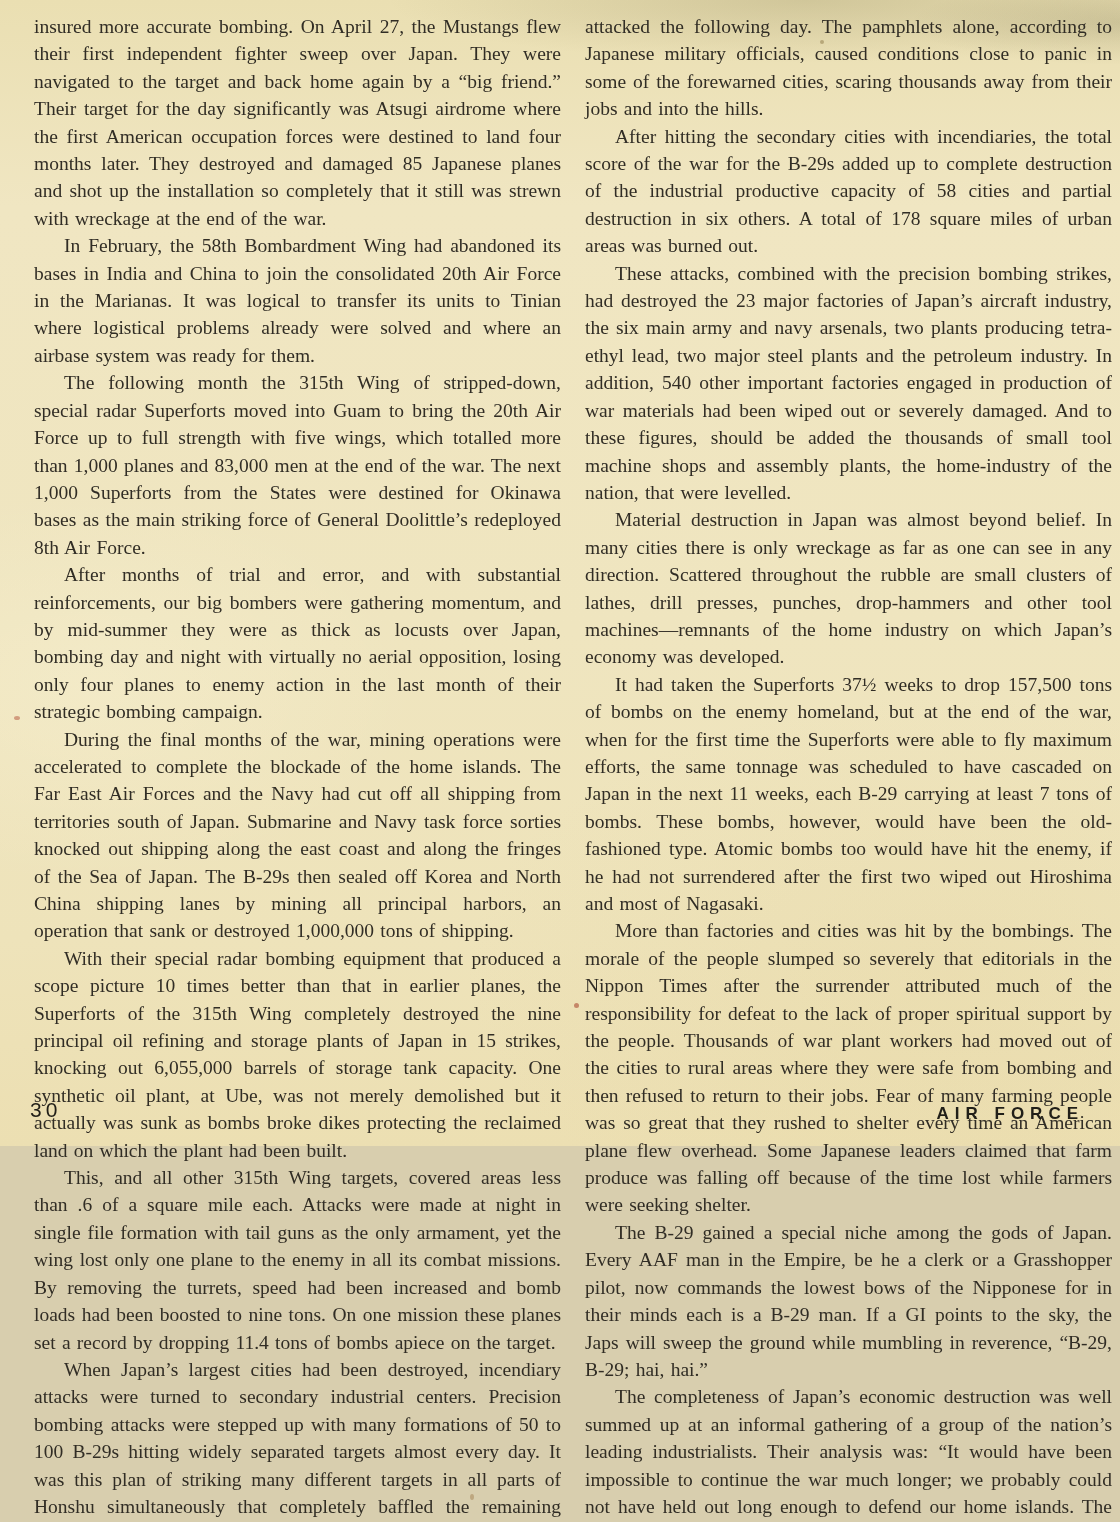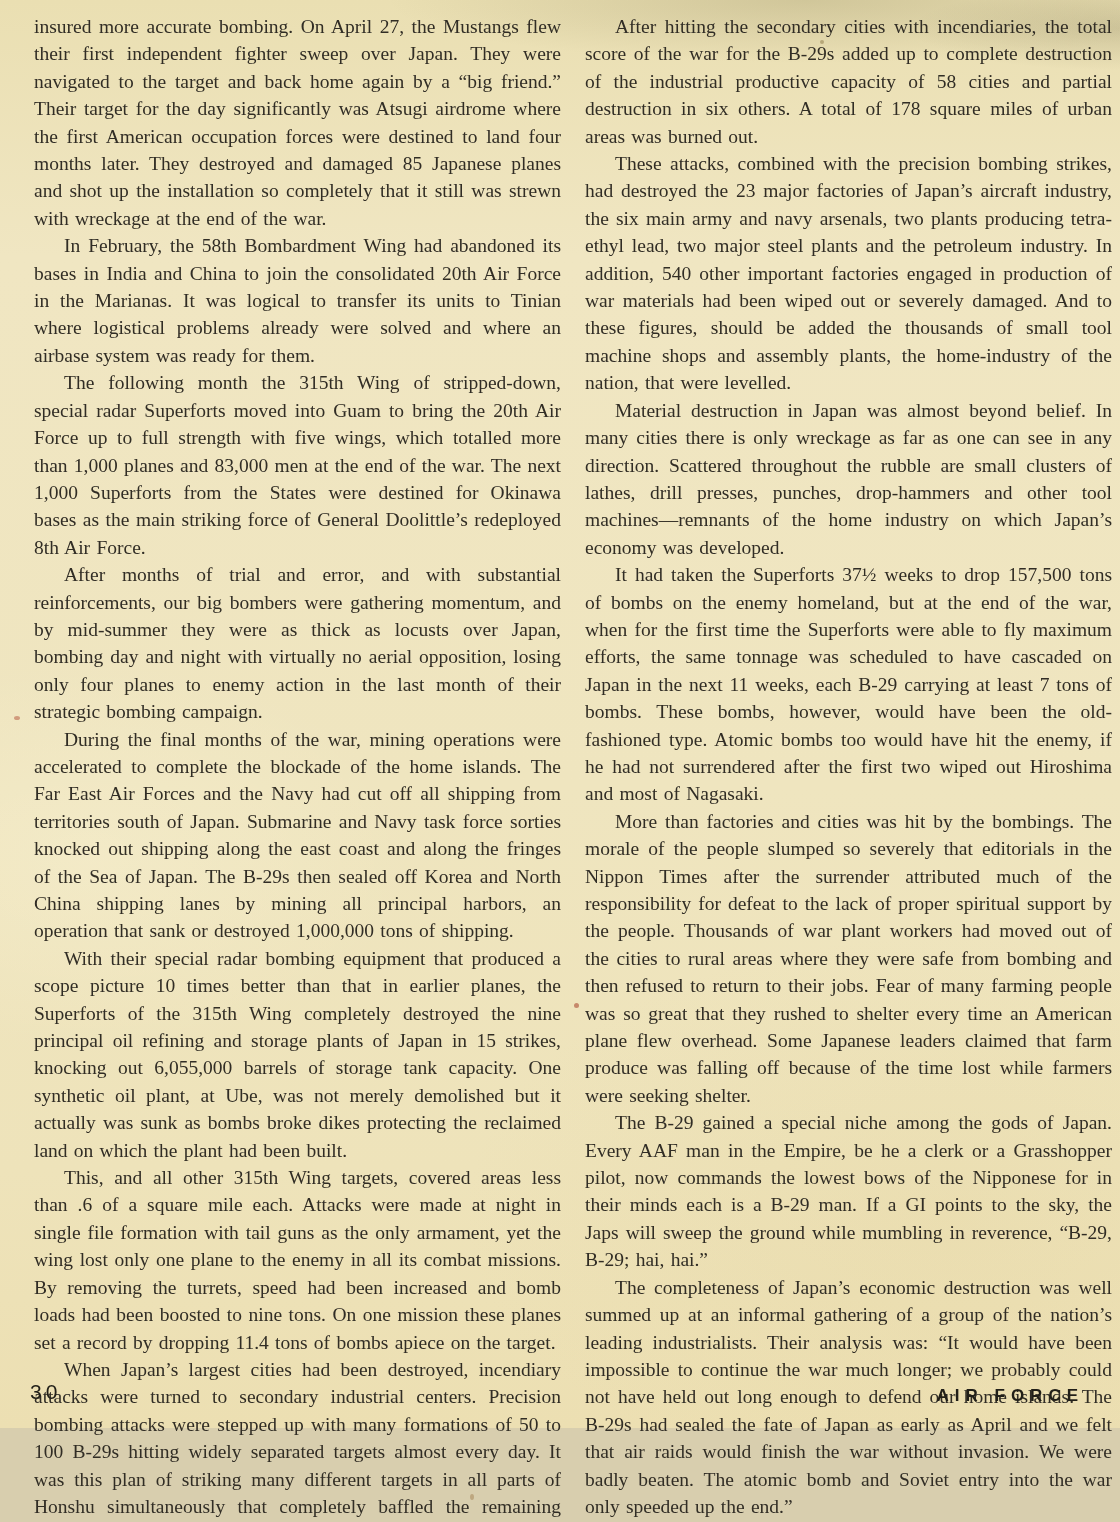--- a/index.html
+++ b/index.html
@@ -3,21 +3,21 @@
 <meta charset="utf-8">
 <style>
   * { box-sizing: border-box; }
   html, body { margin: 0; padding: 0; }
   body {
     width: 1120px; height: 1522px; overflow: hidden;
     background: #d8ceae;
   }
   .page {
     position: relative;
-    width: 1120px; height: 1428px;
+    width: 1120px; height: 1146px;
     font-family: "Liberation Serif", serif;
     color: #312d25;
     background:
       radial-gradient(ellipse 600px 90px at 72% 0%, rgba(118,110,68,0.22), transparent 70%),
       radial-gradient(ellipse 300px 60px at 100% 2%, rgba(100,95,60,0.20), transparent 70%),
       radial-gradient(ellipse 500px 300px at 8% 60%, rgba(255,250,225,0.25), transparent 65%),
       radial-gradient(ellipse 700px 400px at 85% 85%, rgba(220,200,140,0.18), transparent 70%),
       linear-gradient(180deg, #eadfb2 0%, #f0e6c2 18%, #efe5bf 55%, #eee3ba 82%, #ecdfb2 100%);
   }
   .columns {
@@ -74,20 +74,21 @@
         <p class="no-indent">insured more accurate bombing.  On April 27, the Mustangs flew their first independent fighter sweep over Japan.  They were navigated to the target and back home again by a “big friend.”  Their target for the day significantly was Atsugi airdrome where the first American occupation forces were destined to land four months later.  They destroyed and damaged 85 Japanese planes and shot up the installation so completely that it still was strewn with wreckage at the end of the war.</p>
         <p class="">In February, the 58th Bombardment Wing had abandoned its bases in India and China to join the consolidated 20th Air Force in the Marianas.  It was logical to transfer its units to Tinian where logistical problems already were solved and where an airbase system was ready for them.</p>
         <p class="">The following month the 315th Wing of stripped-down, special radar Superforts moved into Guam to bring the 20th Air Force up to full strength with five wings, which totalled more than 1,000 planes and 83,000 men at the end of the war.  The next 1,000 Superforts from the States were destined for Okinawa bases as the main striking force of General Doolittle’s redeployed 8th Air Force.</p>
         <p class="">After months of trial and error, and with substantial reinforcements, our big bombers were gathering momentum, and by mid-summer they were as thick as locusts over Japan, bombing day and night with virtually no aerial opposition, losing only four planes to enemy action in the last month of their strategic bombing campaign.</p>
         <p class="">During the final months of the war, mining operations were accelerated to complete the blockade of the home islands.  The Far East Air Forces and the Navy had cut off all shipping from territories south of Japan.  Submarine and Navy task force sorties knocked out shipping along the east coast and along the fringes of the Sea of Japan.  The B-29s then sealed off Korea and North China shipping lanes by mining all principal harbors, an operation that sank or destroyed 1,000,000 tons of shipping.</p>
         <p class="">With their special radar bombing equipment that produced a scope picture 10 times better than that in earlier planes, the Superforts of the 315th Wing completely destroyed the nine principal oil refining and storage plants of Japan in 15 strikes, knocking out 6,055,000 barrels of storage tank capacity.  One synthetic oil plant, at Ube, was not merely demolished but it actually was sunk as bombs broke dikes protecting the reclaimed land on which the plant had been built.</p>
         <p class="">This, and all other 315th Wing targets, covered areas less than .6 of a square mile each.  Attacks were made at night in single file formation with tail guns as the only armament, yet the wing lost only one plane to the enemy in all its combat missions.  By removing the turrets, speed had been increased and bomb loads had been boosted to nine tons. On one mission these planes set a record by dropping 11.4 tons of bombs apiece on the target.</p>
         <p class="">When Japan’s largest cities had been destroyed, incendiary attacks were turned to secondary industrial centers. Precision bombing attacks were stepped up with many formations of 50 to 100 B-29s hitting widely separated targets almost every day.  It was this plan of striking many different targets in all parts of Honshu simultaneously that completely baffled the remaining enemy fighter force. The Japs didn’t have enough planes to intercept more than one or two of our attacking formations, so they quit trying.</p>
       </div>
     <div class="col">
+        <p class="no-indent">attacked the following day. The pamphlets alone, according to Japanese military officials, caused conditions close to panic in some of the forewarned cities, scaring thousands away from their jobs and into the hills.</p>
         <p class="">After hitting the secondary cities with incendiaries, the total score of the war for the B-29s added up to complete destruction of the industrial productive capacity of 58 cities and partial destruction in six others.  A total of 178 square miles of urban areas was burned out.</p>
         <p class="">These attacks, combined with the precision bombing strikes, had destroyed the 23 major factories of Japan’s aircraft industry, the six main army and navy arsenals, two plants producing tetra-ethyl lead, two major steel plants and the petroleum industry.  In addition, 540 other important factories engaged in production of war materials had been wiped out or severely damaged.  And to these figures, should be added the thousands of small tool machine shops and assembly plants, the home-industry of the nation, that were levelled.</p>
         <p class="">Material destruction in Japan was almost beyond belief. In many cities there is only wreckage as far as one can see in any direction.  Scattered throughout the rubble are small clusters of lathes, drill presses, punches, drop-hammers and other tool machines—remnants of the home industry on which Japan’s economy was developed.</p>
         <p class="">It had taken the Superforts 37½ weeks to drop 157,500 tons of bombs on the enemy homeland, but at the end of the war, when for the first time the Superforts were able to fly maximum efforts, the same tonnage was scheduled to have cascaded on Japan in the next 11 weeks, each B-29 carrying at least 7 tons of bombs.  These bombs, however, would have been the old-fashioned type.  Atomic bombs too would have hit the enemy, if he had not surrendered after the first two wiped out Hiroshima and most of Nagasaki.</p>
         <p class="">More than factories and cities was hit by the bombings. The morale of the people slumped so severely that editorials in the Nippon Times after the surrender attributed much of the responsibility for defeat to the lack of proper spiritual support by the people.  Thousands of war plant workers had moved out of the cities to rural areas where they were safe from bombing and then refused to return to their jobs.  Fear of many farming people was so great that they rushed to shelter every time an American plane flew overhead.  Some Japanese leaders claimed that farm produce was falling off because of the time lost while farmers were seeking shelter.</p>
         <p class="">The B-29 gained a special niche among the gods of Japan. Every AAF man in the Empire, be he a clerk or a Grasshopper pilot, now commands the lowest bows of the Nipponese for in their minds each is a B-29 man.  If a GI points to the sky, the Japs will sweep the ground while mumbling in reverence, “B-29, B-29; hai, hai.”</p>
         <p class="">The completeness of Japan’s economic destruction was well summed up at an informal gathering of a group of the nation’s leading industrialists. Their analysis was: “It would have been impossible to continue the war much longer; we probably could not have held out long enough to defend our home islands.  The B-29s had sealed the fate of Japan as early as April and we felt that air raids would finish the war without invasion.  We were badly beaten.  The atomic bomb and Soviet entry into the war only speeded up the end.”</p>
       </div>
   </div>
 

